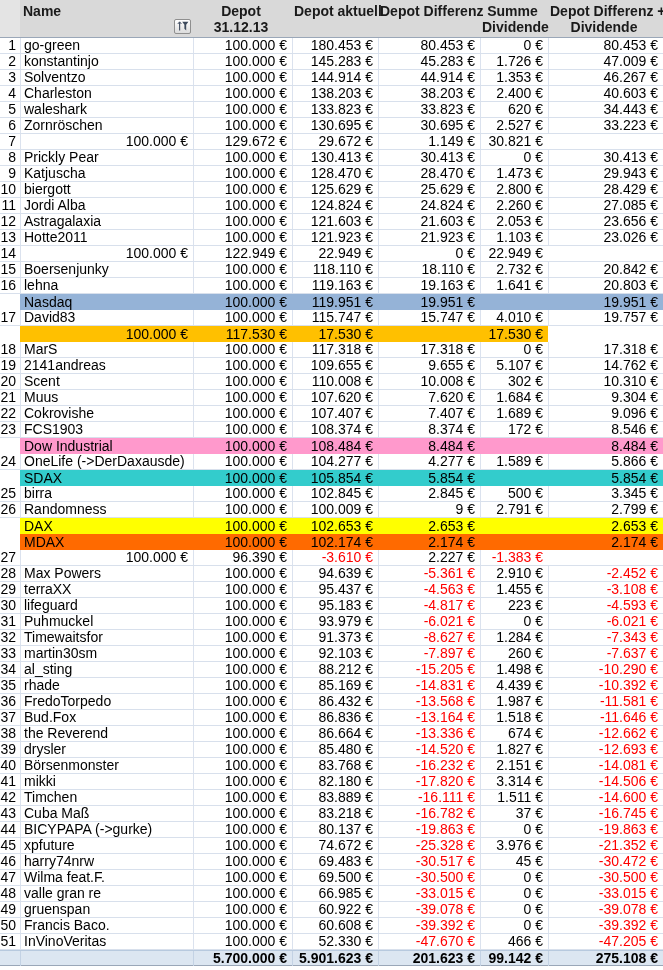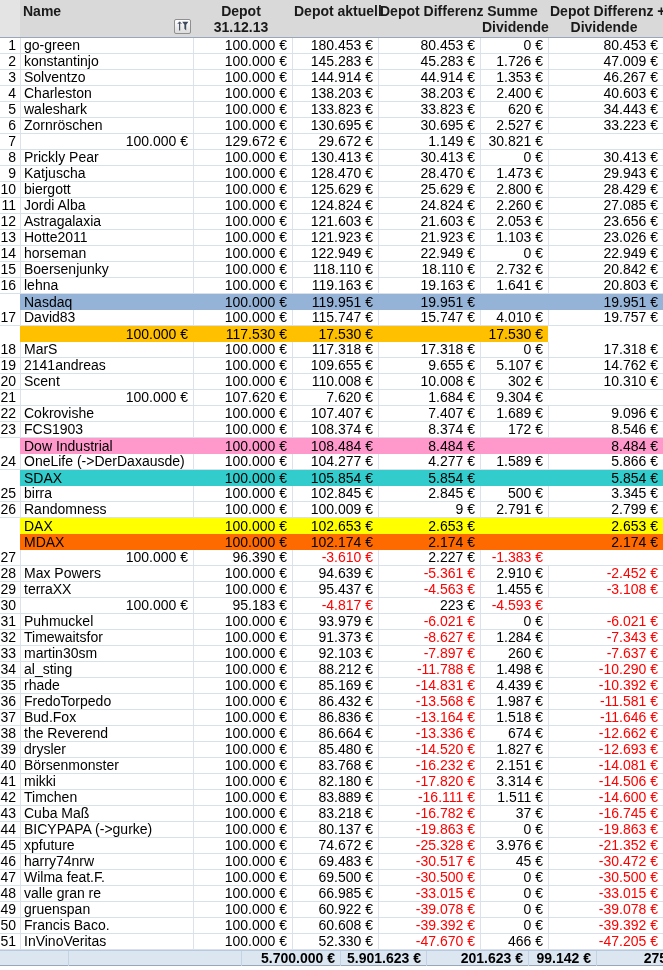--- a/index.html
+++ b/index.html
@@ -42,21 +42,21 @@
   .cell.num{border-left:none;justify-content:flex-end;padding-right:4px;}
   .cell.name{justify-content:flex-start;padding-left:3px;padding-right:0;text-align:right;}
   .neg{color:#FF0000;}
   
   .row.index{border-bottom:none;}
   .row.index .cell{background:var(--bg);border-left-color:transparent;}
   .row.index .cell.num{background:#fff;}
   
   .row.total{
     background:#DCE6F1;font-weight:bold;height:16px;
-    border-top:1px solid #b7c9de;border-bottom:1px solid #9aa7b8;padding-left:48px;
+    border-top:1px solid #b7c9de;border-bottom:1px solid #9aa7b8;
   }
   .row.total .cell{border-left-color:#c3d2e4;}
   .row.total .cell.num{border-left:none;}
   .filler{height:6px;background:#fff;}
 </style>
 </head>
 <body>
 
 <div id="app">
 
@@ -204,21 +204,20 @@
         <div class="cell num">13</div>
         <div class="cell name">Hotte2011</div>
         <div class="cell">100.000 €</div>
         <div class="cell">121.923 €</div>
         <div class="cell">21.923 €</div>
         <div class="cell">1.103 €</div>
         <div class="cell">23.026 €</div>
       </div>
       <div class="row">
         <div class="cell num">14</div>
-        <div class="cell name">horseman</div>
         <div class="cell">100.000 €</div>
         <div class="cell">122.949 €</div>
         <div class="cell">22.949 €</div>
         <div class="cell">0 €</div>
         <div class="cell">22.949 €</div>
       </div>
       <div class="row">
         <div class="cell num">15</div>
         <div class="cell name">Boersenjunky</div>
         <div class="cell">100.000 €</div>
@@ -284,20 +283,21 @@
         <div class="cell num">20</div>
         <div class="cell name">Scent</div>
         <div class="cell">100.000 €</div>
         <div class="cell">110.008 €</div>
         <div class="cell">10.008 €</div>
         <div class="cell">302 €</div>
         <div class="cell">10.310 €</div>
       </div>
       <div class="row">
         <div class="cell num">21</div>
+        <div class="cell name">Muus</div>
         <div class="cell">100.000 €</div>
         <div class="cell">107.620 €</div>
         <div class="cell">7.620 €</div>
         <div class="cell">1.684 €</div>
         <div class="cell">9.304 €</div>
       </div>
       <div class="row">
         <div class="cell num">22</div>
         <div class="cell name">Cokrovishe</div>
         <div class="cell">100.000 €</div>
@@ -399,20 +399,21 @@
         <div class="cell num">29</div>
         <div class="cell name">terraXX</div>
         <div class="cell">100.000 €</div>
         <div class="cell">95.437 €</div>
         <div class="cell neg">-4.563 €</div>
         <div class="cell">1.455 €</div>
         <div class="cell neg">-3.108 €</div>
       </div>
       <div class="row">
         <div class="cell num">30</div>
+        <div class="cell name">lifeguard</div>
         <div class="cell">100.000 €</div>
         <div class="cell">95.183 €</div>
         <div class="cell neg">-4.817 €</div>
         <div class="cell">223 €</div>
         <div class="cell neg">-4.593 €</div>
       </div>
       <div class="row">
         <div class="cell num">31</div>
         <div class="cell name">Puhmuckel</div>
         <div class="cell">100.000 €</div>
@@ -437,21 +438,21 @@
         <div class="cell">92.103 €</div>
         <div class="cell neg">-7.897 €</div>
         <div class="cell">260 €</div>
         <div class="cell neg">-7.637 €</div>
       </div>
       <div class="row">
         <div class="cell num">34</div>
         <div class="cell name">al_sting</div>
         <div class="cell">100.000 €</div>
         <div class="cell">88.212 €</div>
-        <div class="cell neg">-11.788 €</div>
+        <div class="cell neg">-15.205 €</div>
         <div class="cell">1.498 €</div>
         <div class="cell neg">-10.290 €</div>
       </div>
       <div class="row">
         <div class="cell num">35</div>
         <div class="cell name">rhade</div>
         <div class="cell">100.000 €</div>
         <div class="cell">85.169 €</div>
         <div class="cell neg">-14.831 €</div>
         <div class="cell">4.439 €</div>

